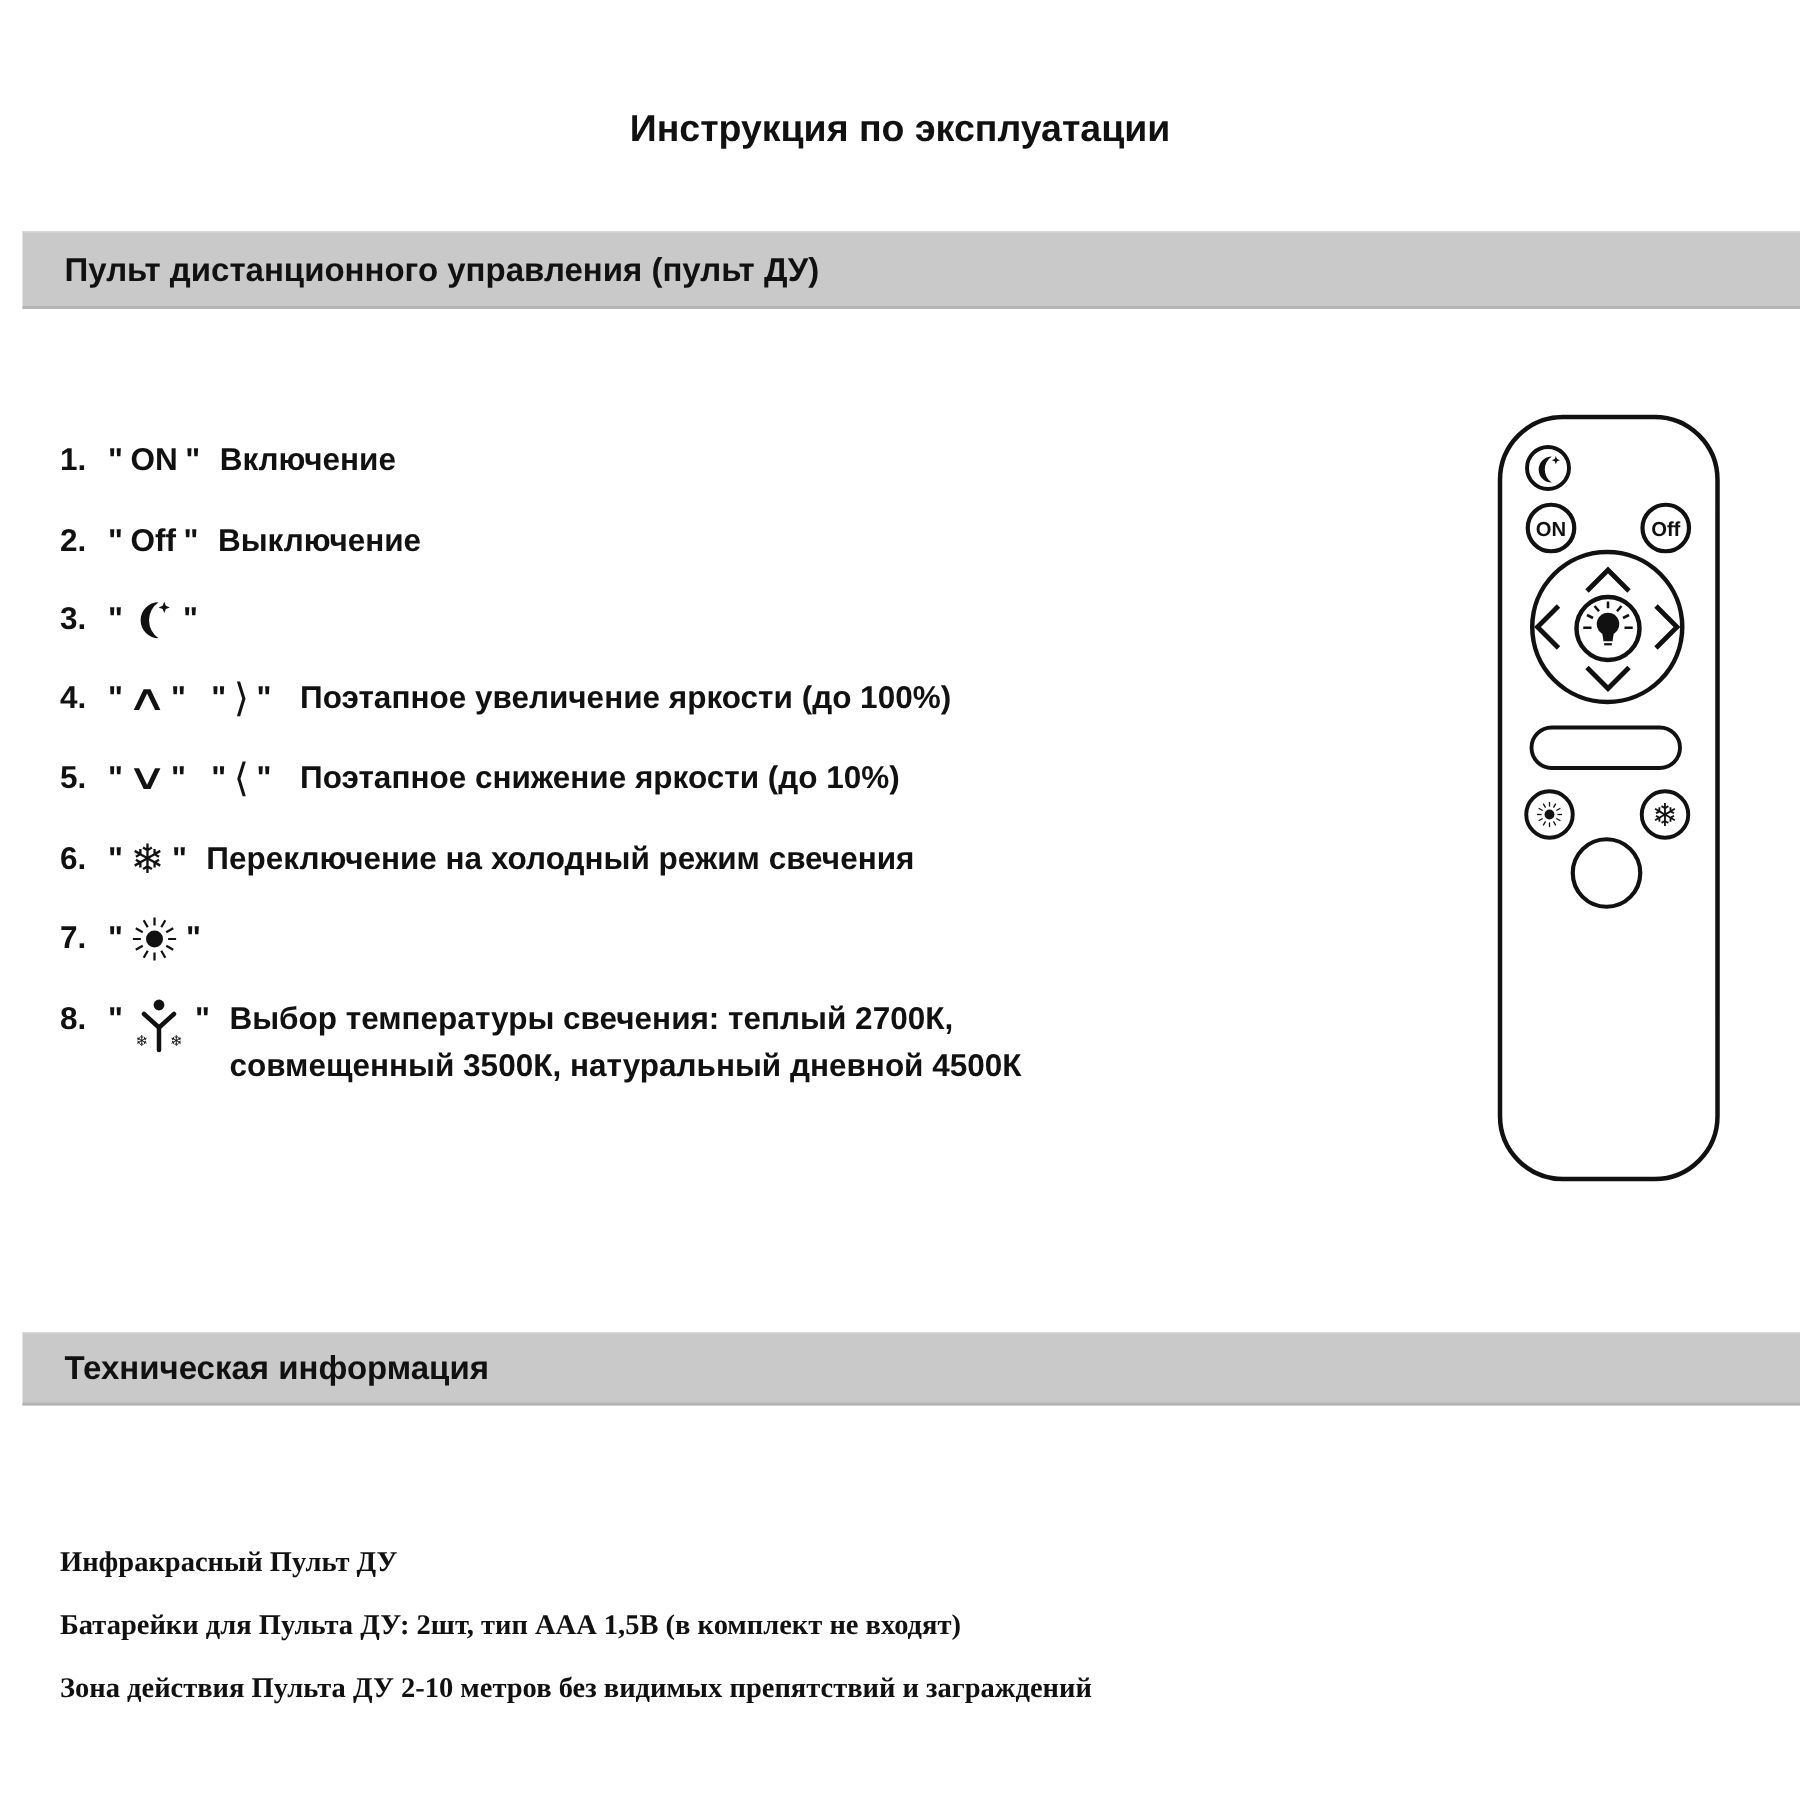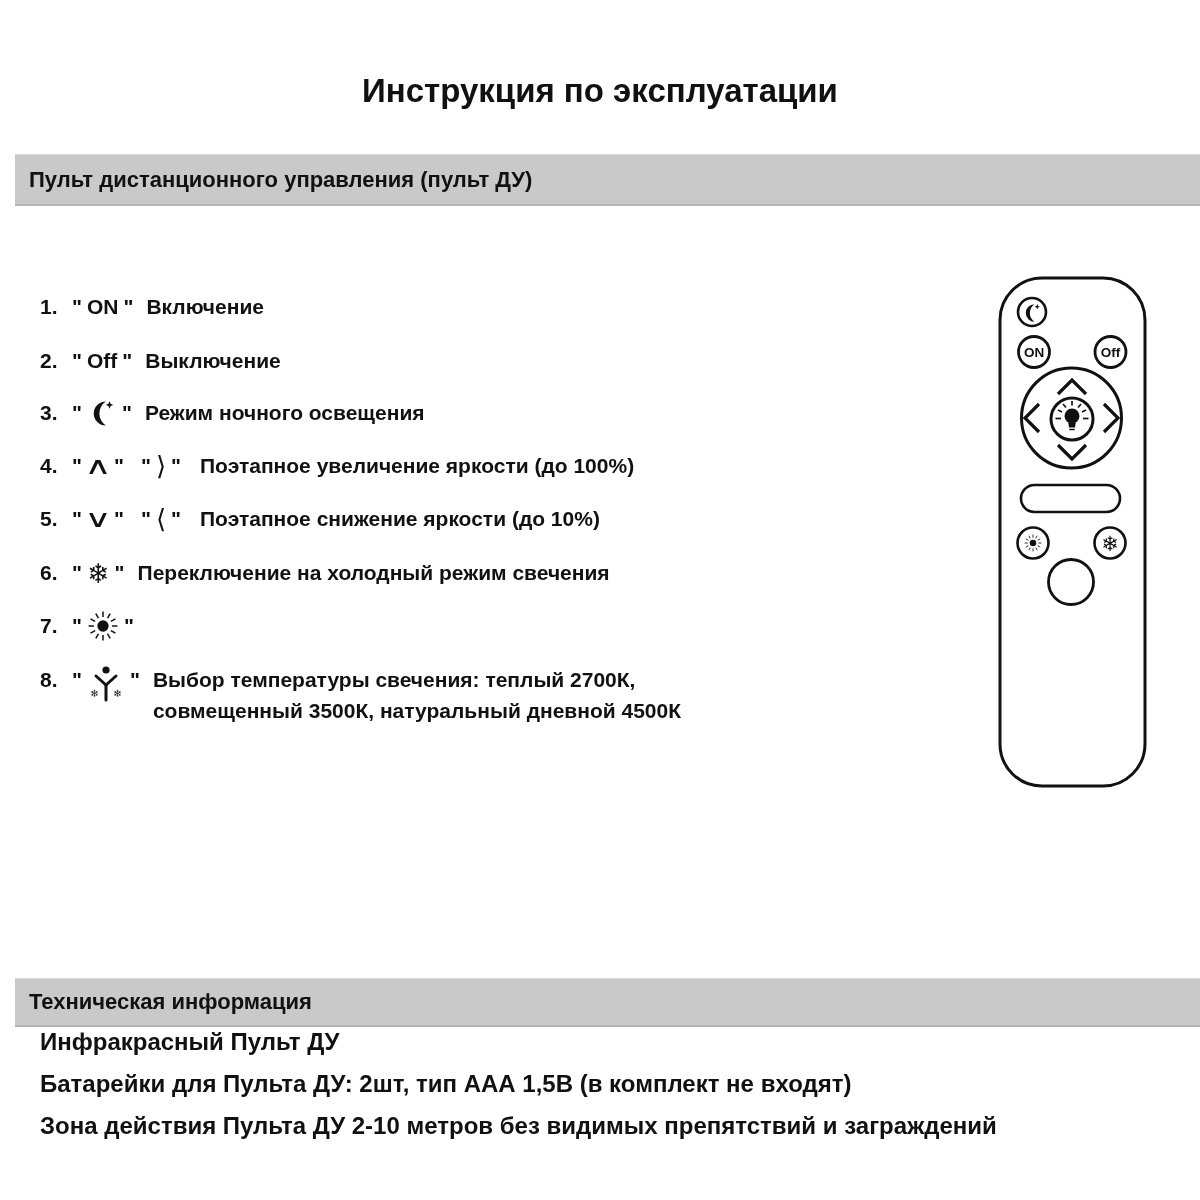--- a/index.html
+++ b/index.html
@@ -3,32 +3,32 @@
 <meta charset="utf-8">
 <style>
   html,body{margin:0;padding:0;}
   body{
     width:1200px;height:1200px;position:relative;background:#ffffff;
     font-family:"Liberation Sans",sans-serif;color:var(--text,#111);
     overflow:hidden;
   }
   .title{
     position:absolute;top:72px;left:0;width:1200px;margin:0;
-    text-align:center;font-size:33px;font-weight:700;letter-spacing:0;
+    text-align:center;font-size:25px;font-weight:700;letter-spacing:0;
   }
   .section-bar{
     position:absolute;left:15px;right:0;
     background:var(--bar_bg,#c9c9c9);
     border-top:1px solid #d8d8d8;
     border-bottom:2px solid var(--bar_edge,#b5b5b5);
     display:flex;align-items:center;
   }
-  .section-bar .bar-label{font-size:22px;font-weight:700;padding-left:14px;}
+  .section-bar .bar-label{font-size:22px;font-weight:700;padding-left:28px;}
   .bar-remote{top:154px;height:49px;}
-  .bar-tech{top:978px;height:46px;}
+  .bar-tech{top:888px;height:46px;}
 
   .item{
     position:absolute;left:40px;display:flex;align-items:center;
     font-size:21px;font-weight:700;white-space:nowrap;height:30px;
   }
   .item .num{width:27px;flex:0 0 27px;}
   .item .q{margin:0 5px;}
   .item .gap{display:inline-block;width:7px;}
   .item .label{margin-left:8px;}
   .item .label.wide-gap{margin-left:14px;text-align:center;}
@@ -44,21 +44,21 @@
   .item-8 .two-line span{display:block;line-height:31px;}
   .item-8 .icon-wrap{margin-top:0;}
   .icon-svg{color:#111;}
 
   .remote-svg{position:absolute;left:992px;top:273px;color:#111;}
   .remote-svg text{font-family:"Liberation Sans",sans-serif;}
   .remote-snow-text{font-family:"DejaVu Sans",sans-serif;}
 
   .tech-block{position:absolute;left:40px;top:1028px;}
   .tech-block .tech-line{
-    font-size:24px;font-weight:700;line-height:27px;margin:0 0 15px 0;
+    font-size:19px;font-weight:700;line-height:27px;margin:0 0 15px 0;font-family:Liberation Serif, serif;
   }
   .defs-holder{position:absolute;width:0;height:0;overflow:hidden;}
 </style>
 </head>
 <body>
 
 <svg class="defs-holder" aria-hidden="true">
   <defs>
     <g id="moon-sym">
       <path d="M 4.5,-11.2 A 11.2,11.2 0 1 0 4.5,11.2 A 13.5,13.5 0 0 1 4.5,-11.2 Z" fill="currentColor"></path>
@@ -106,21 +106,20 @@
   <span class="label">Выключение</span>
 </div>
 
 <div class="item" style="top:398px">
   <span class="num">3.</span>
   <span class="q">"</span>
   <svg class="icon-svg" width="30" height="29" viewBox="-13 -13.5 28 27">
       <use href="#moon-sym"></use>
     </svg>
   <span class="q">"</span>
-  <span class="label">Режим ночного освещения</span>
 </div>
 
 <div class="item" style="top:451px">
   <span class="num">4.</span>
   <span class="q">"</span>
   <span class="chev chev-flat">∧</span>
   <span class="q">"</span>
   <span class="gap"></span>
   <span class="q">"</span>
   <span class="chev chev-tall">⟩</span>

